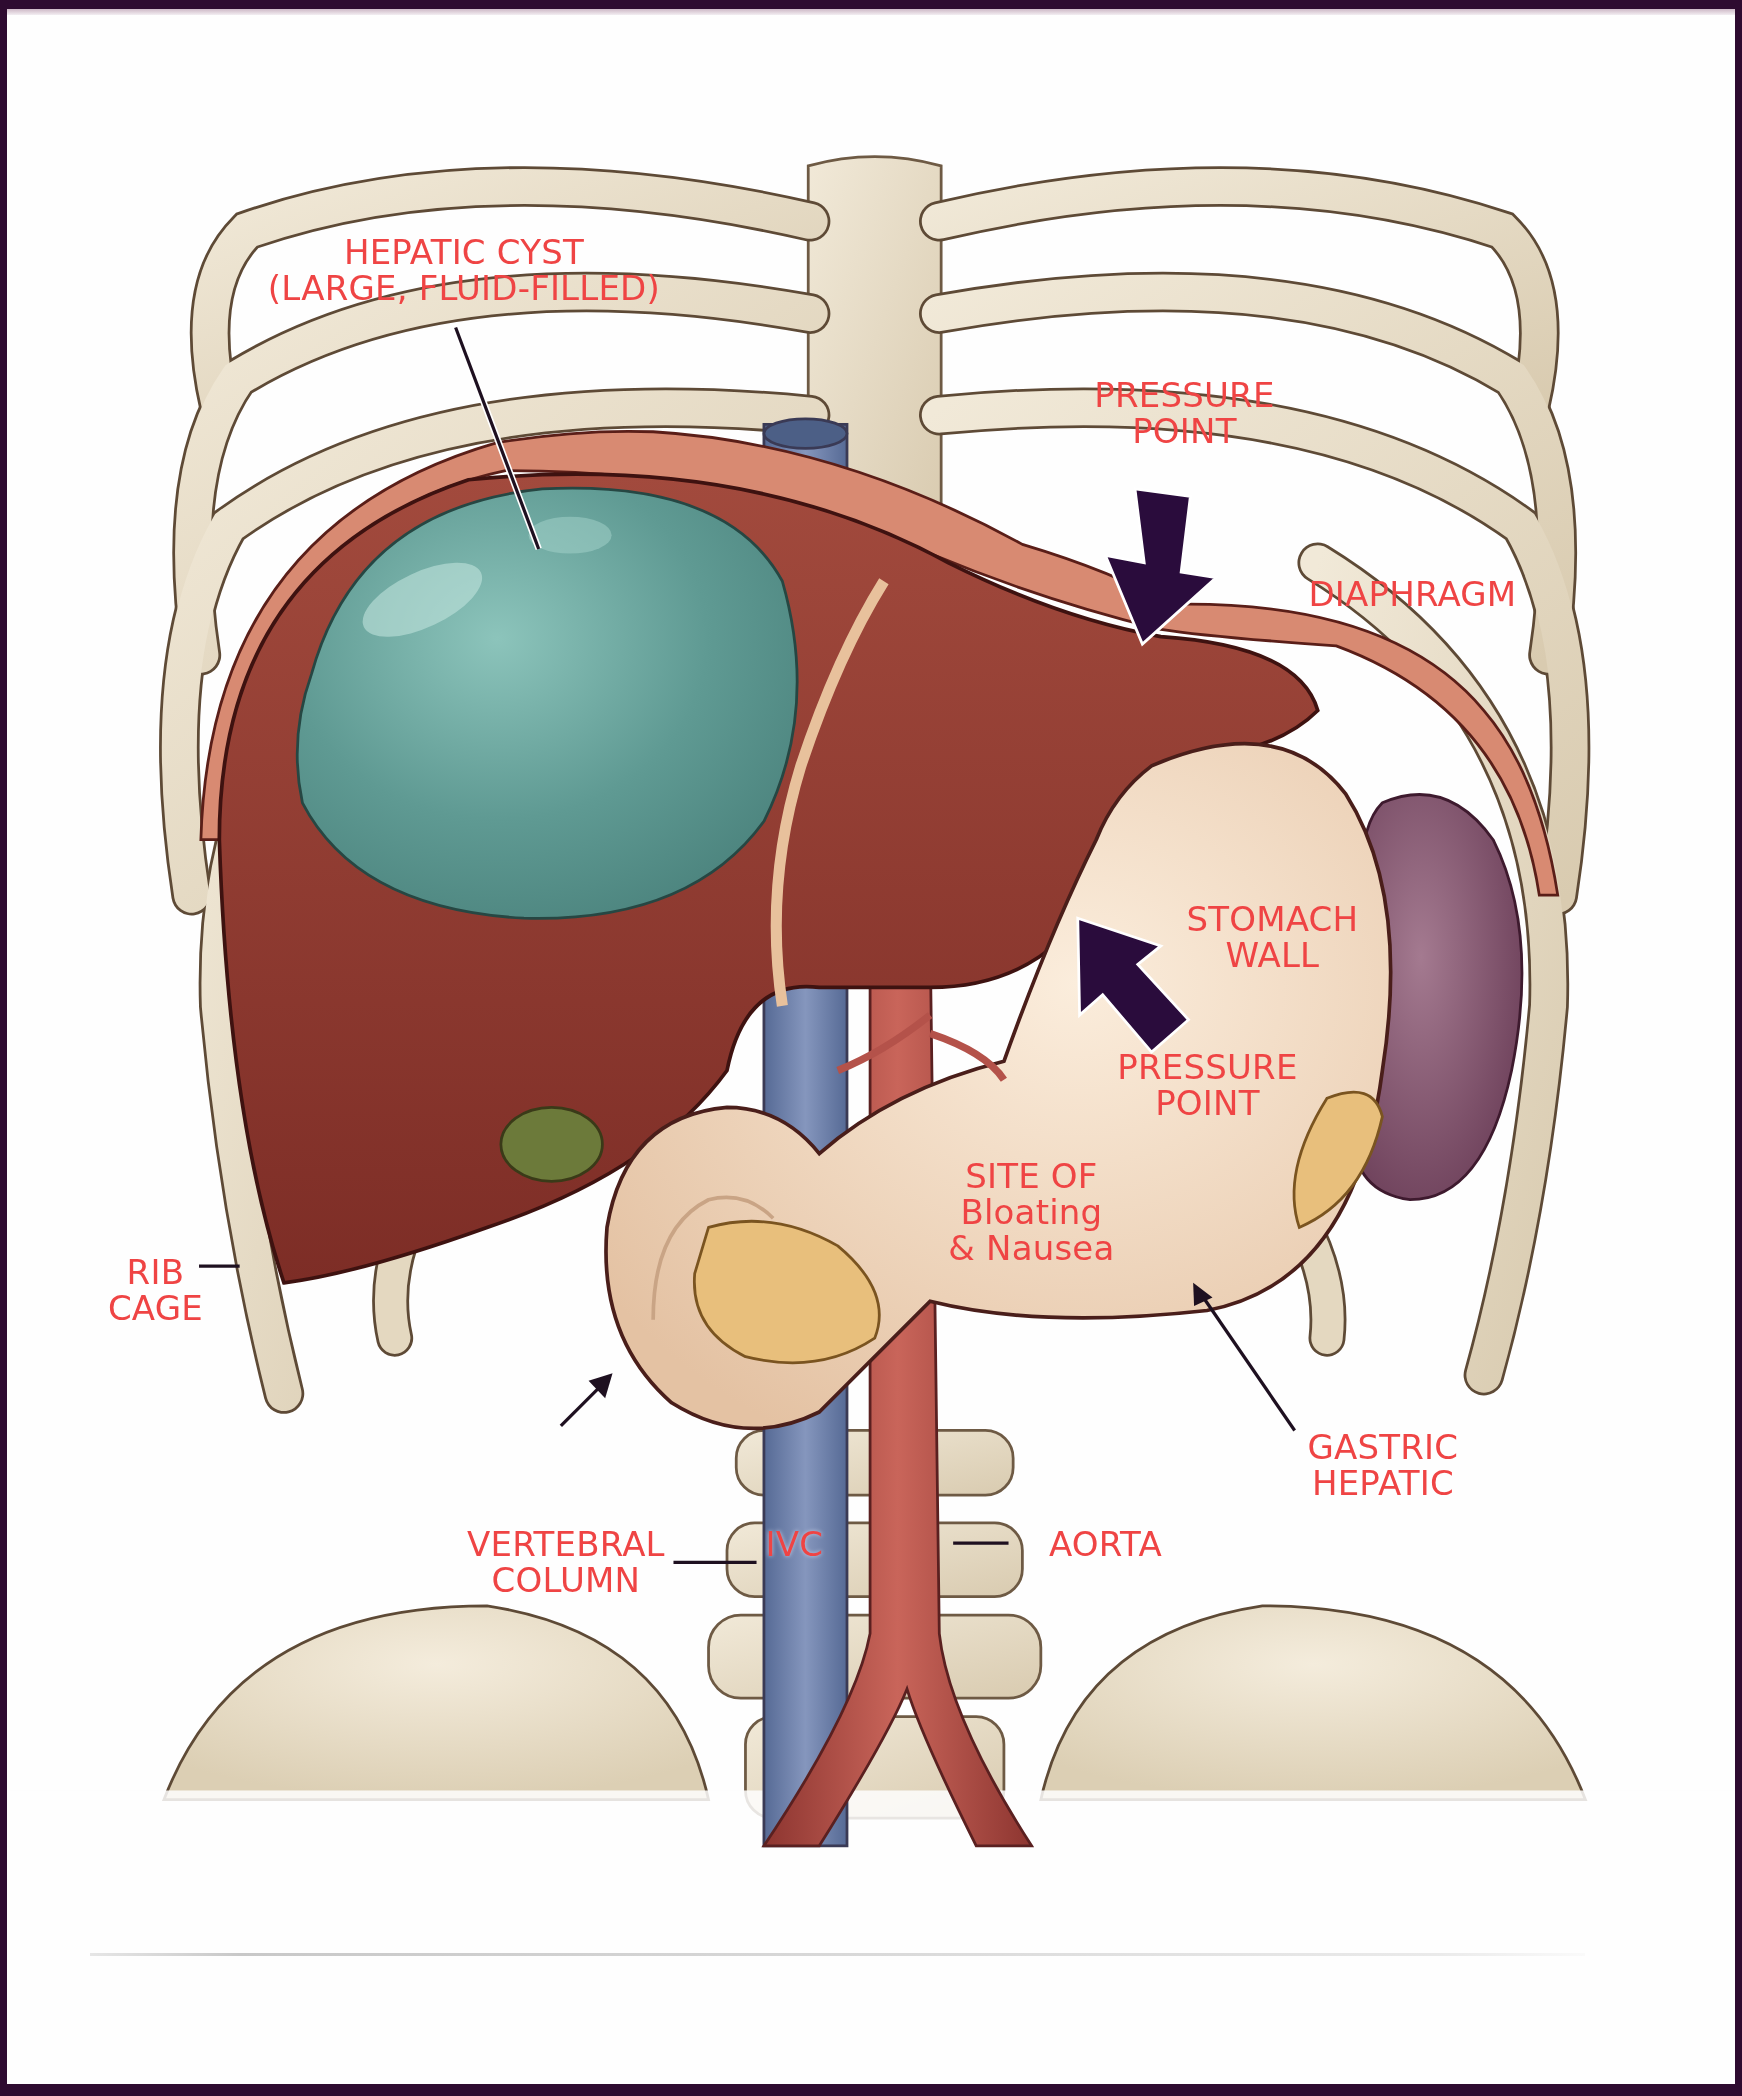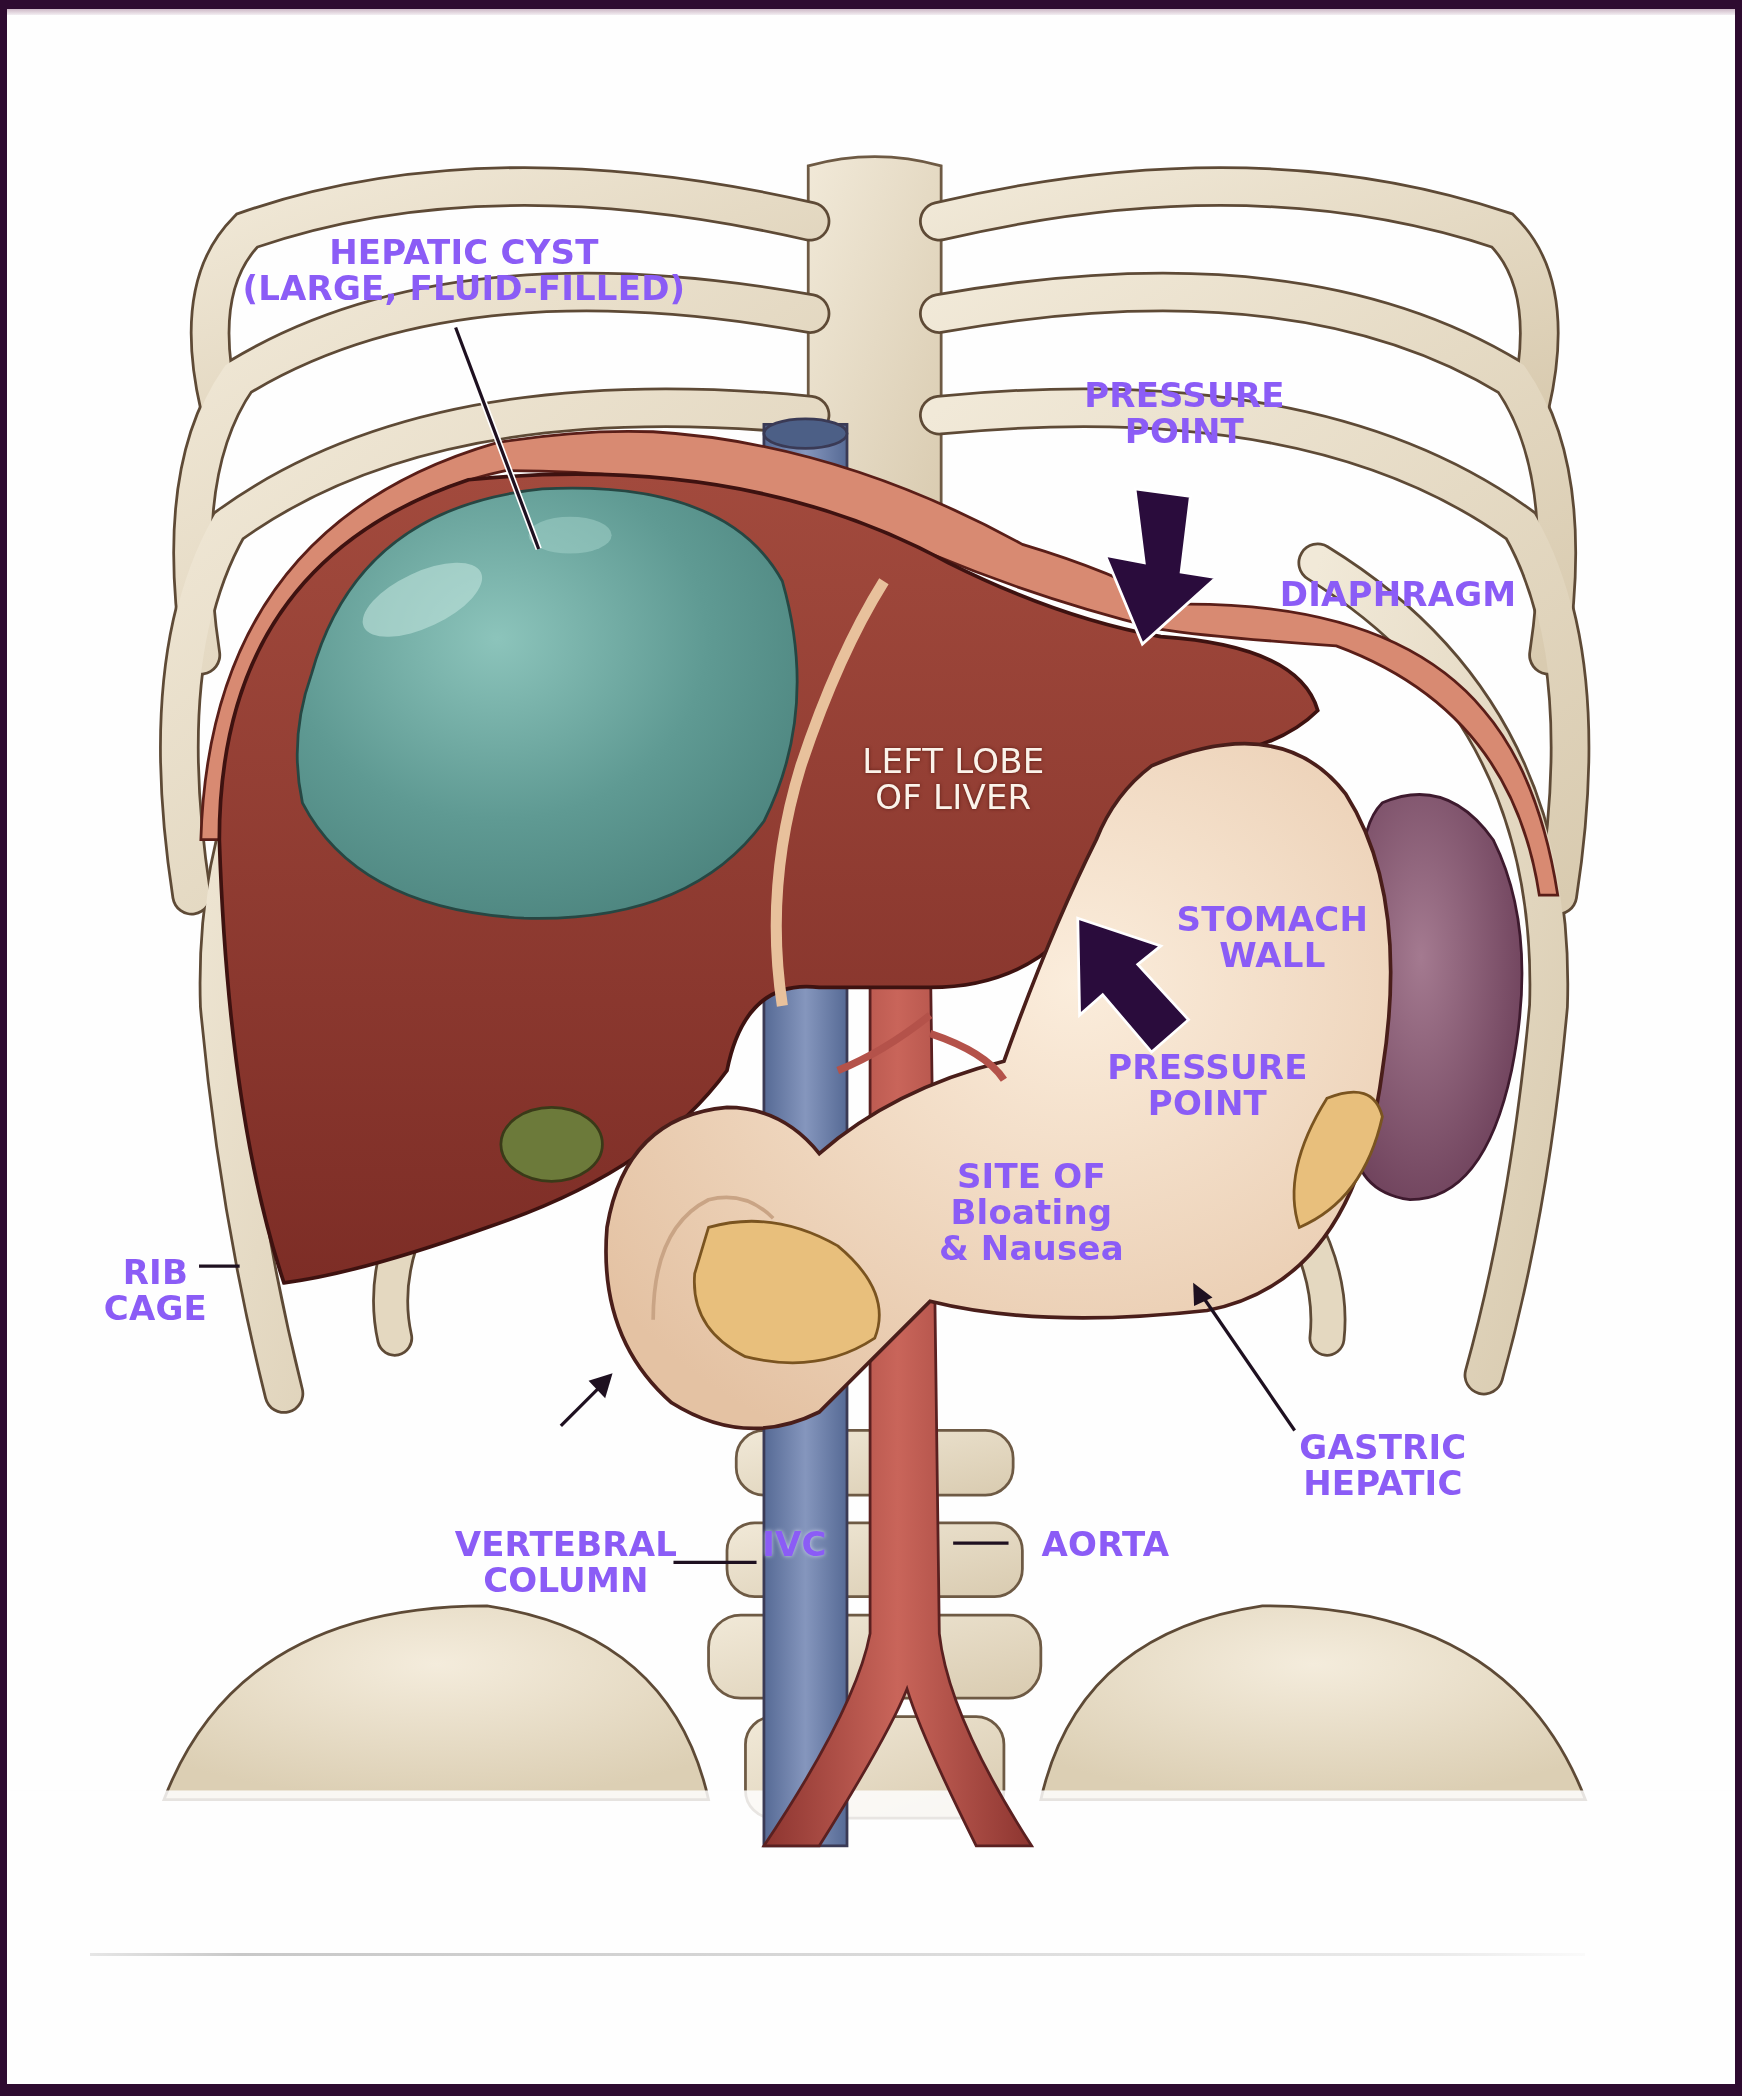--- a/index.html
+++ b/index.html
@@ -11,21 +11,21 @@
   .frame {
     position: absolute; left: 7.4px; top: 9.2px; width: 1728px; height: 2075px;
     background: #fefefe;
   }
   .frame::before {
     content: ""; position: absolute; left: 0; right: 0; top: 0; height: 5.5px;
     background: linear-gradient(#cdb8c6, #f3eef2);
   }
   svg.art { position: absolute; left: 0; top: 0; }
   .label {
-    position: absolute; color: #8b5cf6; font-weight: bold;
+    position: absolute; color: #ef4444; font-weight: normal;
     font-family: "DejaVu Sans", sans-serif;
     text-align: center; line-height: 1.05; white-space: pre;
     font-size: 34px; letter-spacing: 0.2px;
   }
   .label.light { color: #fbf3ea; font-weight: normal; text-shadow: 0 0 3.7px #5a1a14; }
   .bottom-rule {
     position: absolute; left: 83px; top: 1944px; width: 1495px; height: 2.8px;
     background: linear-gradient(90deg, #e6e6e6, #c8c8c8 10%, #d8d8d8 50%, #eaeaea 90%, #fafafa);
   }
 </style>
@@ -163,22 +163,20 @@
       <path d="M656 1478 L630 1486 L648 1505 Z"></path>
       <path d="M1285 1380 L1286 1405 L1306 1396 Z"></path>
     </g>
   </svg>
 
   <div class="label" style="left:226px; top:226px; width:461px;">HEPATIC CYST
 (LARGE, FLUID-FILLED)</div>
   <div class="label" style="left:1066px; top:369px; width:222px;">PRESSURE
 POINT</div>
   <div class="label" style="left:1269px; top:568px; width:240px;text-align:right;">DIAPHRAGM</div>
-  <div class="label light" style="left:835px; top:735px; width:222px;">LEFT LOBE
-OF LIVER</div>
   <div class="label" style="left:1154px; top:893px; width:222px;">STOMACH
 WALL</div>
   <div class="label" style="left:1089px; top:1041px; width:222px;">PRESSURE
 POINT</div>
   <div class="label" style="left:918px; top:1126px; width:212px;margin-top:24px;">SITE OF
 Bloating
 &amp; Nausea</div>
   <div class="label" style="left:88px; top:1246px; width:120px;">RIB
 CAGE</div>
   <div class="label" style="left:1274px; top:1421px; width:203px;">GASTRIC

